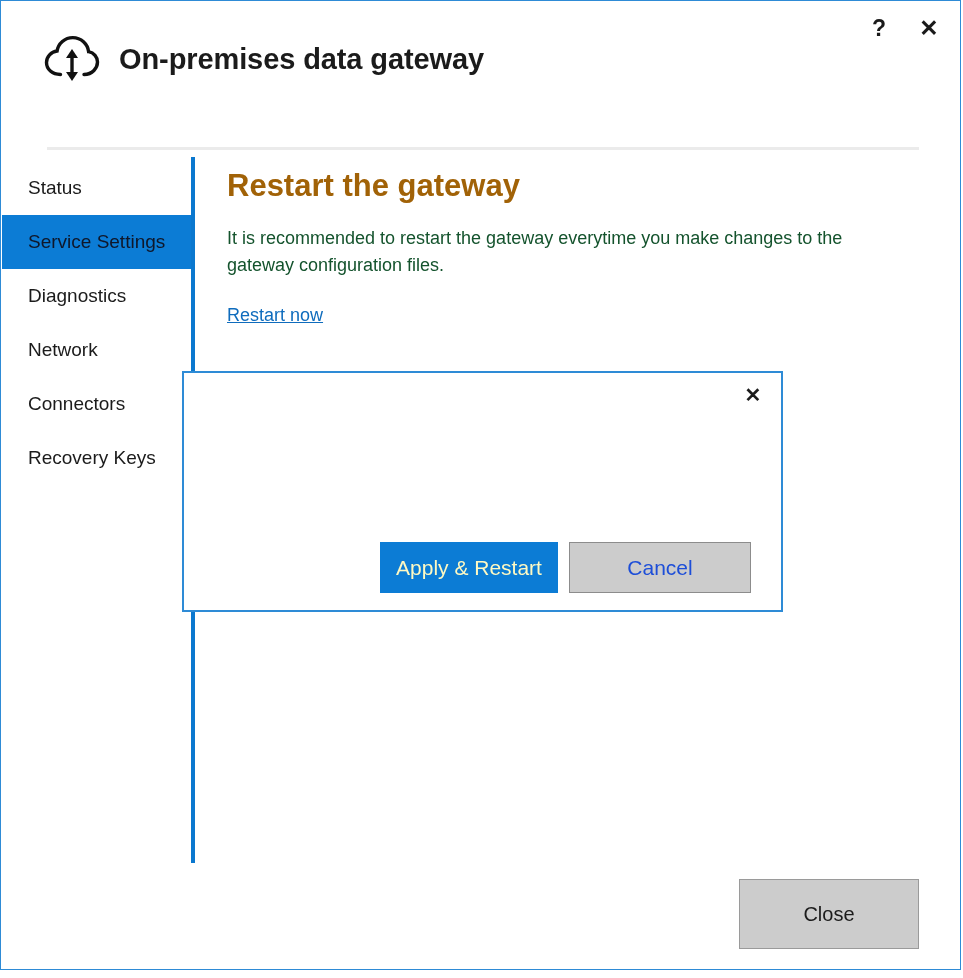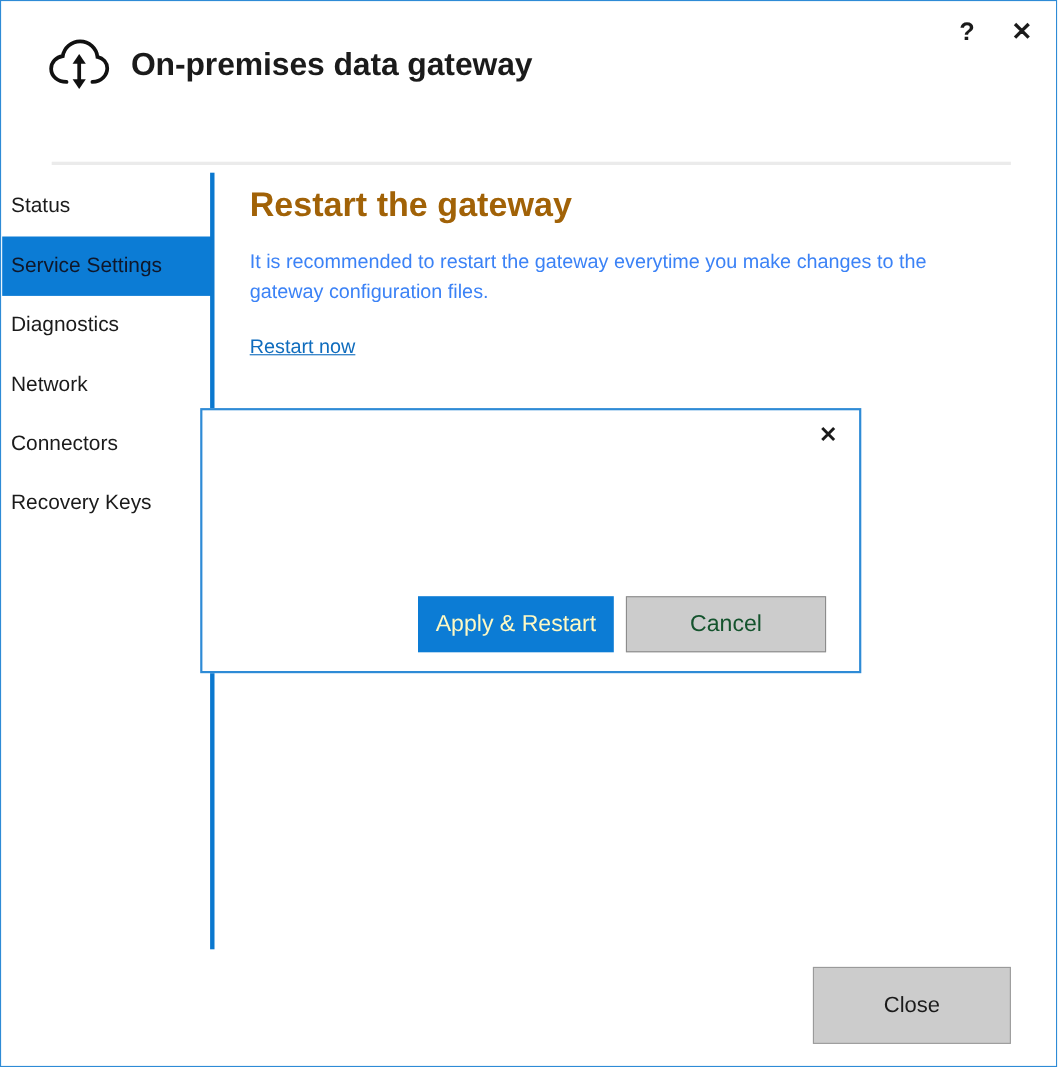--- a/index.html
+++ b/index.html
@@ -92,21 +92,21 @@
   .sidebar {
     position: absolute;
     left: 1px;
     top: 160px;
     width: 190px;
   }
   .nav-item {
     height: 54px;
     display: flex;
     align-items: center;
-    padding-left: 8px;
+    padding-left: 26px;
     box-sizing: border-box;
     font-size: 19px;
     color: #1b1b1b;
     cursor: pointer;
     background: transparent;
     white-space: nowrap;
   }
   .nav-item.selected {
     background: #0c7cd5;
     color: #0f172a;
@@ -131,21 +131,21 @@
   .section-title {
     font-size: 31px;
     font-weight: bold;
     color: #a16207;
     margin: 0 0 22px 0;
     line-height: 1.1;
   }
   .section-body {
     font-size: 18px;
     line-height: 27px;
-    color: #3b82f6;
+    color: #14532d;
     margin: 0 0 26px 0;
     max-width: 672px;
   }
   .link {
     font-size: 18px;
     color: #0f6cbd;
     text-decoration: underline;
     cursor: pointer;
     display: inline-block;
   }
@@ -232,21 +232,21 @@
     font-family: "Liberation Sans", sans-serif;
     font-size: 21px;
     cursor: pointer;
     box-sizing: border-box;
   }
   .btn-secondary {
     width: 182px;
     height: 51px;
     background: #cccccc;
     border: 1px solid #8c8c8c;
-    color: #14532d;
+    color: #1d4ed8;
     font-family: "Liberation Sans", sans-serif;
     font-size: 21px;
     cursor: pointer;
     box-sizing: border-box;
   }
 </style>
 </head>
 <body>
 
 <div class="window">

